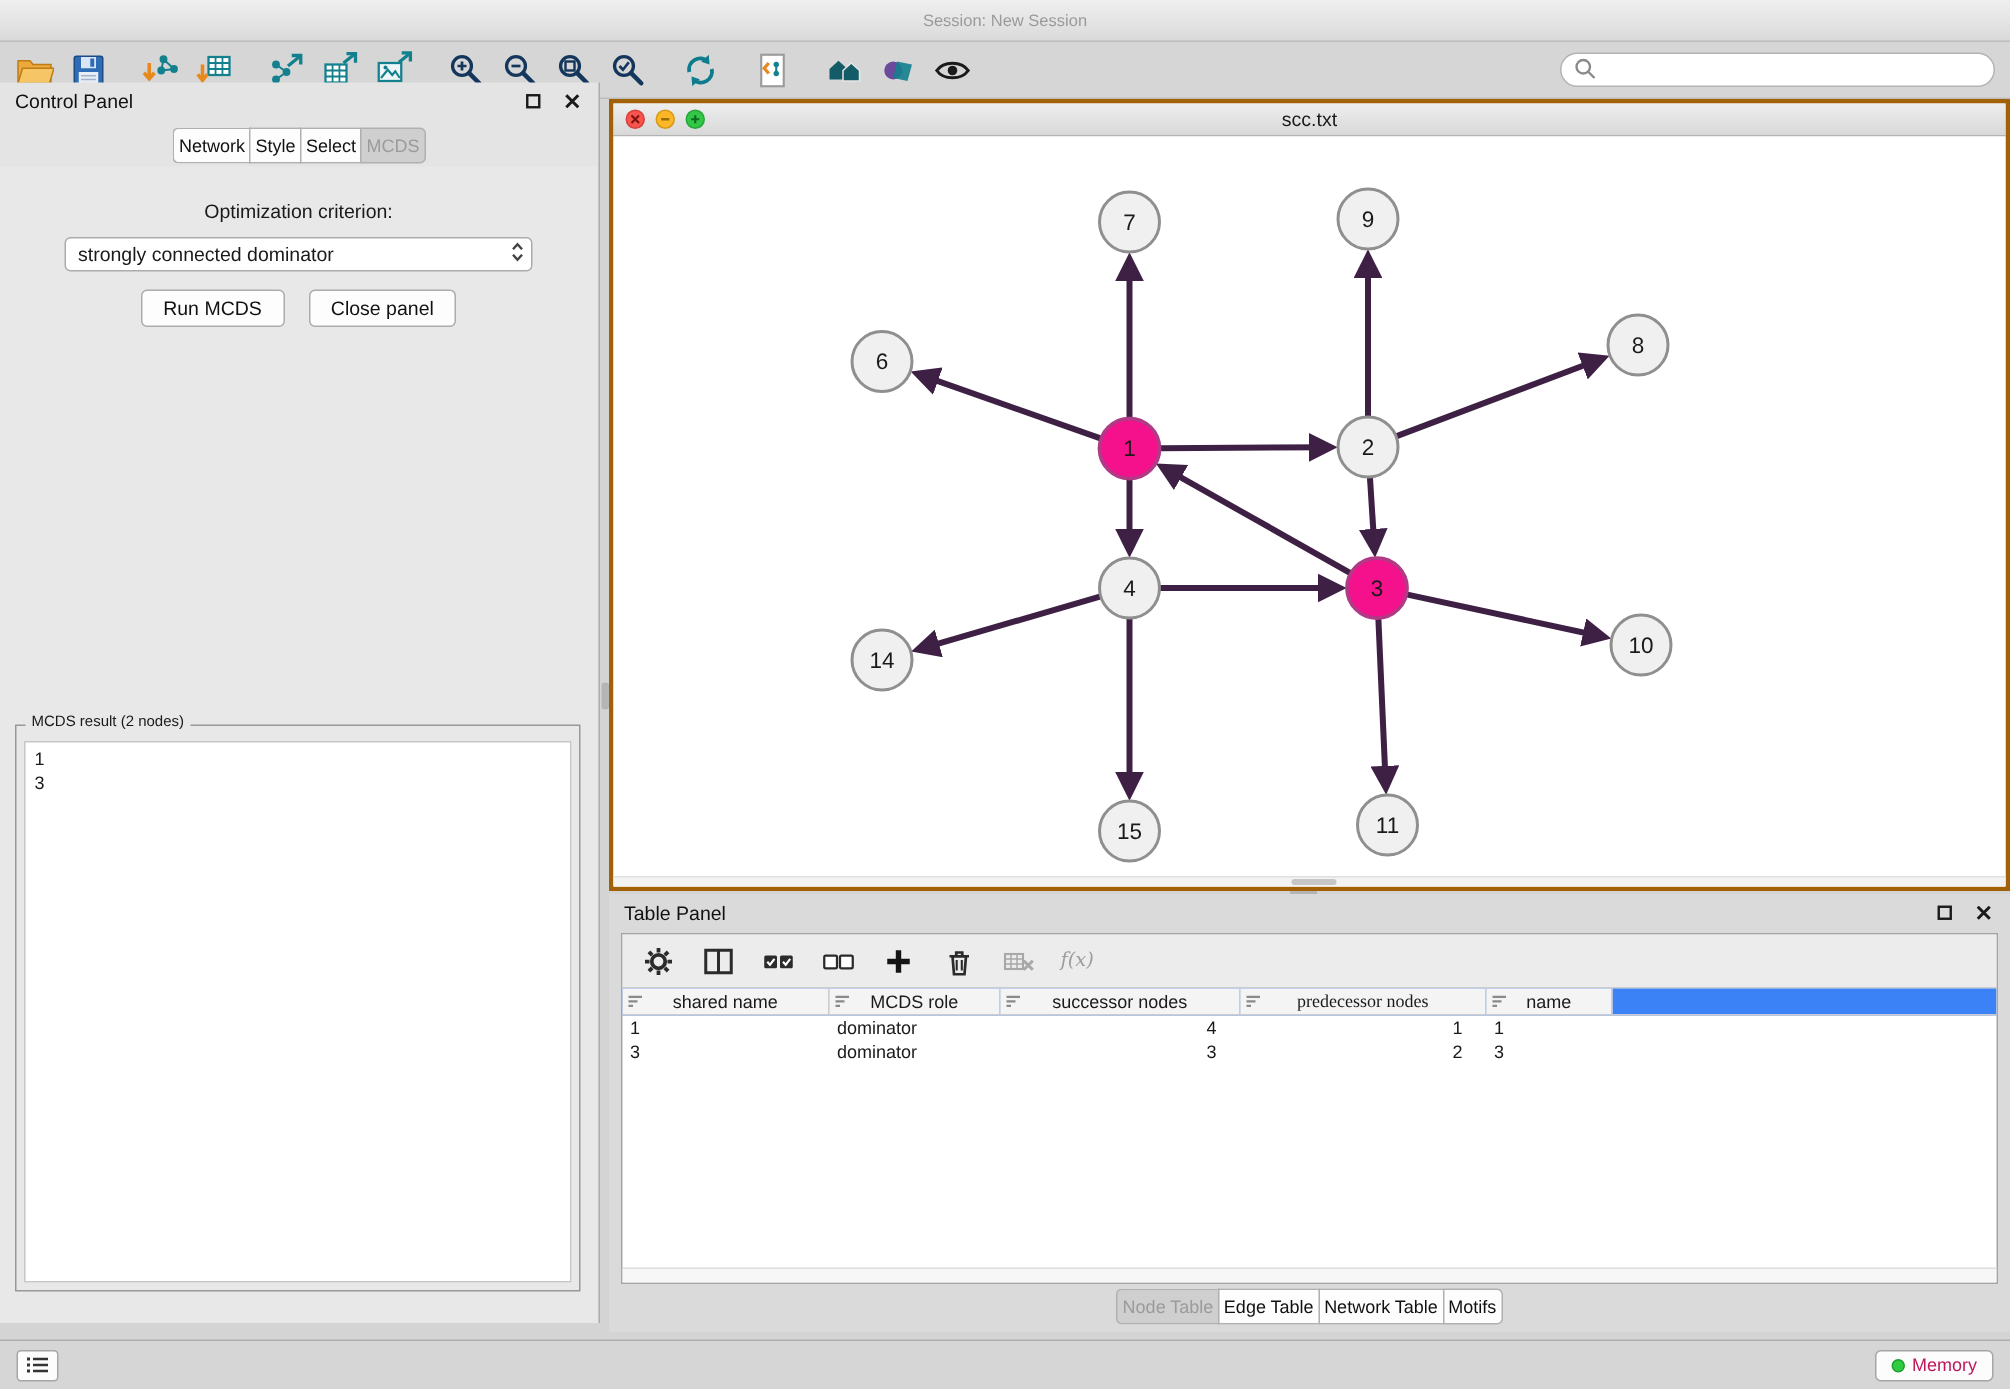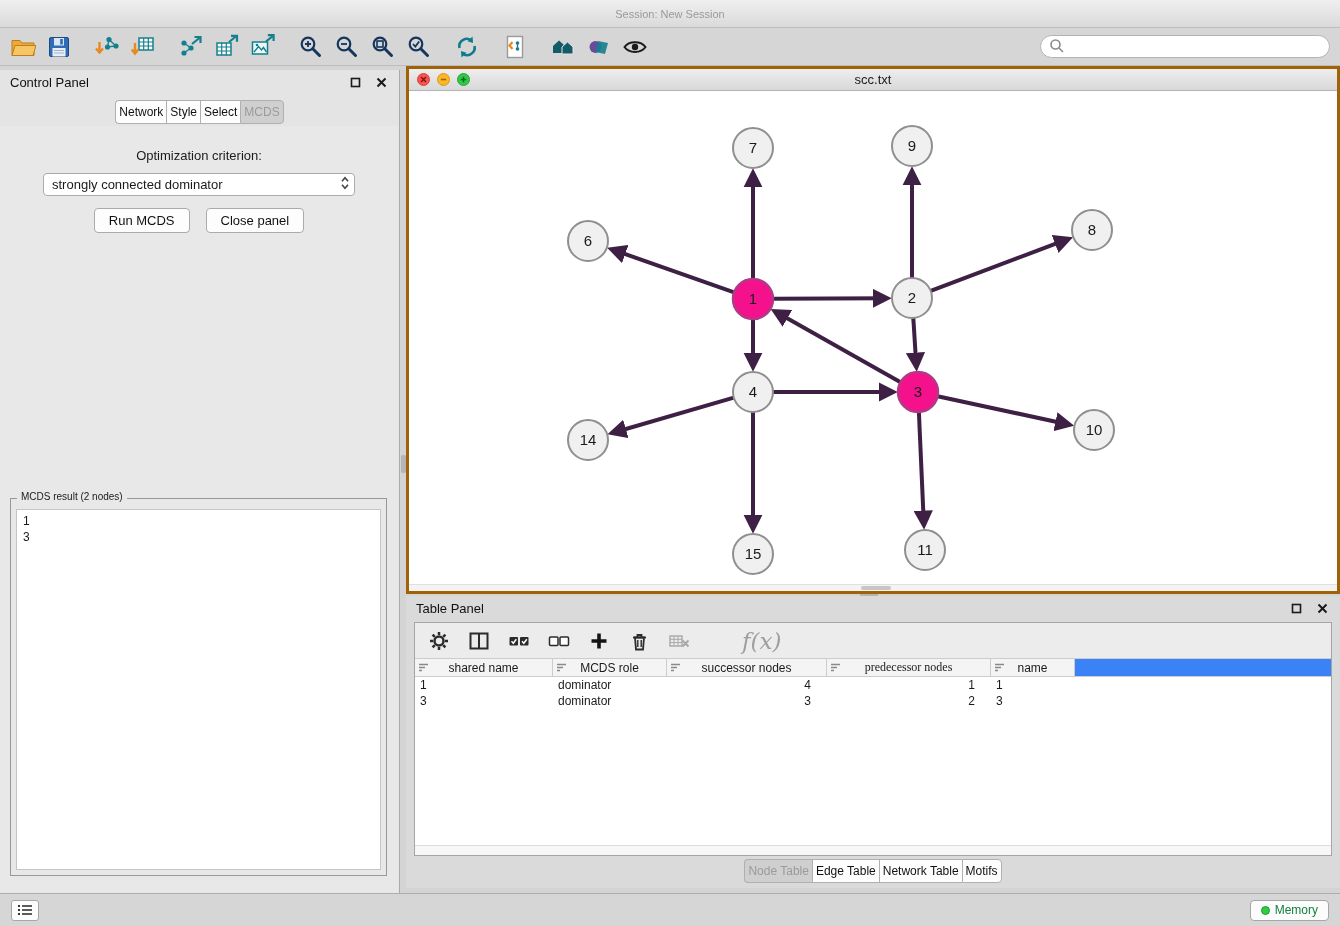--- a/index.html
+++ b/index.html
@@ -10,21 +10,21 @@
   .titlebar { height:28px; background:linear-gradient(#efefef,#dadada); border-bottom:1px solid #bdbdbd; text-align:center; line-height:28px; font-size:11px; color:#9a9a9a; }
 
   
   .toolbar { height:38px; background:#d6d6d6; border-bottom:1px solid #bdbdbd; display:flex; align-items:center; padding:0 10px; }
   .tb-group { display:flex; align-items:center; gap:10px; margin-right:22px; }
   .tb-icon { width:26px; height:26px; display:flex; align-items:center; justify-content:center; }
   .search { margin-left:auto; width:290px; height:23px; background:#fff; border:1px solid #b3b3b3; border-radius:12px; display:flex; align-items:center; padding:0 8px; gap:5px; }
   .search input { border:none; outline:none; flex:1; font-size:12px; background:transparent; font-family:inherit; }
 
   
-  #control-panel { position:absolute; left:0; top:70px; width:400px; height:827px; background:#e4e4e4; border-right:1px solid #ababab; }
+  #control-panel { position:absolute; left:0; top:55px; width:400px; height:827px; background:#e4e4e4; border-right:1px solid #ababab; }
   .panel-header { height:25px; display:flex; align-items:center; padding:0 10px; font-size:13px; color:#111; }
   .panel-header .spacer { flex:1; }
   .win-btn { width:16px; height:16px; margin-left:10px; display:flex; align-items:center; justify-content:center; }
   .tabs-row { display:flex; justify-content:center; padding:5px 0 6px; }
   .tab { font-size:12px; padding:4px 3px; background:#fdfdfd; border:1px solid #b0b0b0; border-right:none; color:#111; }
   .tab:first-child { border-radius:4px 0 0 4px; }
   .tab:last-child { border-right:1px solid #b0b0b0; border-radius:0 4px 4px 0; }
   .tab.active { background:#cfcfcf; color:#9b9b9b; }
   .cp-content { position:absolute; left:0; right:1px; top:56px; bottom:0; background:#e8e8e8; }
   .opt-label { text-align:center; font-size:13px; margin-top:22px; }
@@ -51,35 +51,35 @@
   .light.green { background:#33c748; border:1px solid #27a63a; }
   .net-canvas { position:absolute; left:0; right:0; top:22px; bottom:0; background:#fff; overflow:hidden; }
   .canvas-hscroll { position:absolute; left:0; right:0; bottom:0; height:7px; background:#f3f3f3; border-top:1px solid #e0e0e0; }
   .canvas-hthumb { position:absolute; left:452px; top:1px; width:30px; height:4px; background:#c6c6c6; border-radius:2px; }
 
   
   #table-panel { position:absolute; left:406px; top:596px; width:934px; height:292px; background:#dadada; }
   .tp-inner { position:absolute; left:8px; right:8px; top:26px; bottom:32px; background:#fff; border:1px solid #a5a5a5; overflow:hidden; }
   .tp-toolbar { height:36px; background:#ececec; border-bottom:1px solid #cccccc; display:flex; align-items:center; gap:16px; padding:0 12px; }
   .tp-icon { width:24px; height:24px; display:flex; align-items:center; justify-content:center; }
-  .fx { font-family:"DejaVu Serif","Liberation Serif",serif; font-style:italic; color:#9e9e9e; font-size:23px;margin-left:35px; }
+  .fx { font-family:"DejaVu Serif","Liberation Serif",serif; font-style:italic; color:#9e9e9e; font-size:13px; }
   .table-header { display:flex; height:18px; background:#3b82f6; border-bottom:1px solid #cccccc; font-size:12px; }
   .th { position:relative; display:flex; align-items:center; justify-content:center; border-right:1px solid #cccccc; background:#f4f4f4; }
   .th svg { position:absolute; left:3px; top:3px; }
   .tr { display:flex; height:16px; align-items:center; font-size:12px; }
   .td { height:16px; line-height:16px; overflow:hidden; white-space:nowrap; }
   .td.left { padding-left:5px; text-align:left; }
   .td.right { padding-right:16px; text-align:right; }
   .tp-hscroll { position:absolute; left:0; right:0; bottom:0; height:10px; background:#f7f7f7; border-top:1px solid #dddddd; }
   .tp-tabs { position:absolute; left:0; right:0; bottom:5px; display:flex; justify-content:center; }
 
   
   #status-bar { position:absolute; left:0; bottom:0; width:100%; height:33px; background:#d6d6d6; border-top:1px solid #aeaeae; display:flex; align-items:center; padding:0 11px; }
   .list-btn { width:28px; height:21px; background:#fcfcfc; border:1px solid #a6a6a6; border-radius:3px; display:flex; align-items:center; justify-content:center; }
-  .memory-btn { margin-left:auto; height:21px; background:#fcfcfc; border:1px solid #a6a6a6; border-radius:4px; display:flex; align-items:center; gap:5px; padding:0 10px; font-size:12px; color:#15803d; }
+  .memory-btn { margin-left:auto; height:21px; background:#fcfcfc; border:1px solid #a6a6a6; border-radius:4px; display:flex; align-items:center; gap:5px; padding:0 10px; font-size:12px; color:#be185d; }
   .mem-dot { width:9px; height:9px; border-radius:50%; background:#2ecc40; border:1px solid #1d9e2f; }
 </style>
 </head>
 <body>
 
 <div class="titlebar">
   <span>Session: New Session</span>
 </div>
 
 <div class="toolbar">

